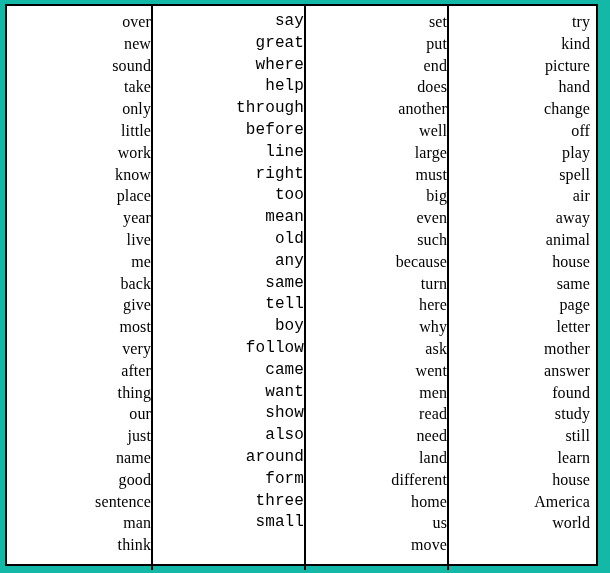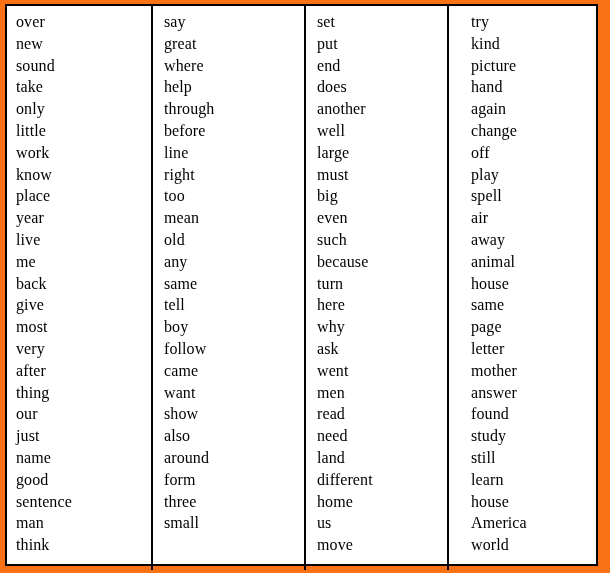--- a/index.html
+++ b/index.html
@@ -56,35 +56,35 @@
     height: 562px;
     display: flex;
     box-sizing: border-box;
   }
 
   .word-column {
     box-sizing: border-box;
     padding-top: 7px;
   }
   .word-column.c1 { width: 146px; padding-left: 11px; }
-  .word-column.c2 { width: 153px; padding-left: 13px; }
+  .word-column.c2 { width: 153px; padding-left: 13px; font-family: Liberation Mono, monospace; }
   .word-column.c3 { width: 143px; padding-left: 13px; }
   .word-column.c4 { width: 143px; padding-left: 24px; }
 
   .word-item {
     font-size: 16px;
     line-height: 21.8px;
     white-space: nowrap;
     letter-spacing: 0.1px;
   }
 </style>
 </head>
 <body style="background: rgb(255, 255, 255); color: rgb(0, 0, 0);">
 
-<div id="page" style="background: #f97316;">
+<div id="page" style="background: #14b8a6; text-align: right;">
 
   <div class="table-frame" style="border-color: rgb(0, 0, 0);"></div>
 
   <div class="col-divider d1" style="background: rgb(0, 0, 0);"></div>
   <div class="col-divider d2" style="background: rgb(0, 0, 0);"></div>
   <div class="col-divider d3" style="background: rgb(0, 0, 0);"></div>
 
   <div class="columns">
     <div class="word-column c1">
         <div class="word-item">over</div>
@@ -164,21 +164,20 @@
         <div class="word-item">different</div>
         <div class="word-item">home</div>
         <div class="word-item">us</div>
         <div class="word-item">move</div>
       </div>
     <div class="word-column c4">
         <div class="word-item">try</div>
         <div class="word-item">kind</div>
         <div class="word-item">picture</div>
         <div class="word-item">hand</div>
-        <div class="word-item">again</div>
         <div class="word-item">change</div>
         <div class="word-item">off</div>
         <div class="word-item">play</div>
         <div class="word-item">spell</div>
         <div class="word-item">air</div>
         <div class="word-item">away</div>
         <div class="word-item">animal</div>
         <div class="word-item">house</div>
         <div class="word-item">same</div>
         <div class="word-item">page</div>

